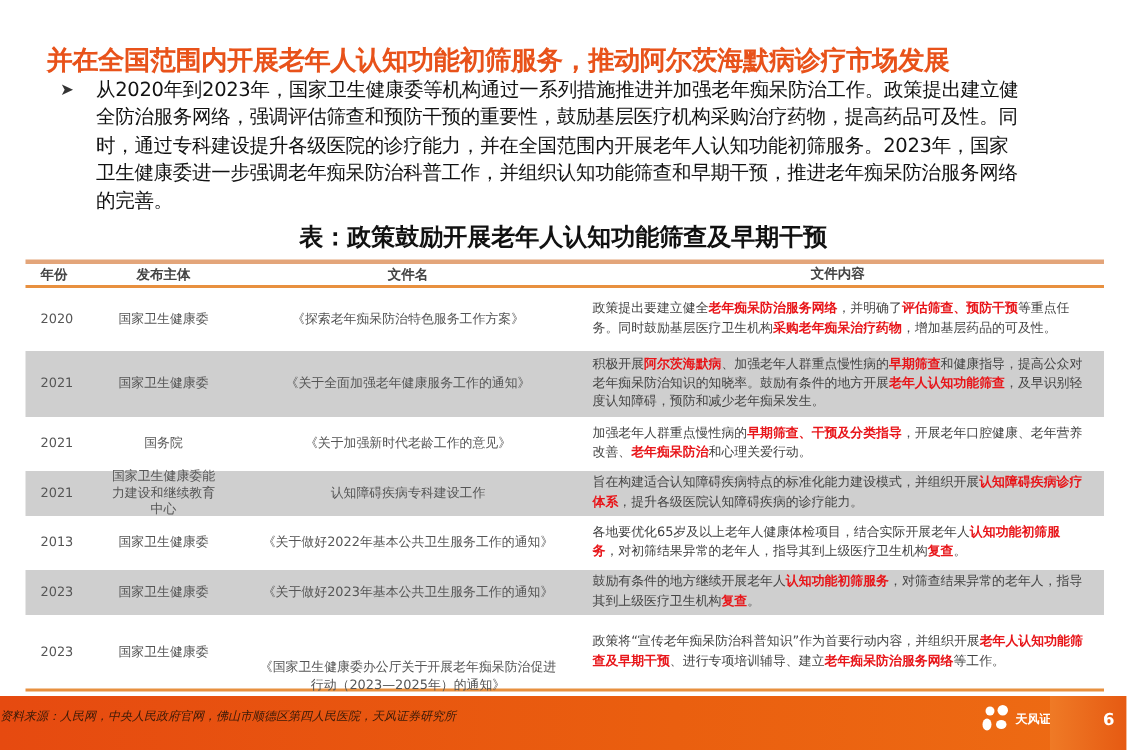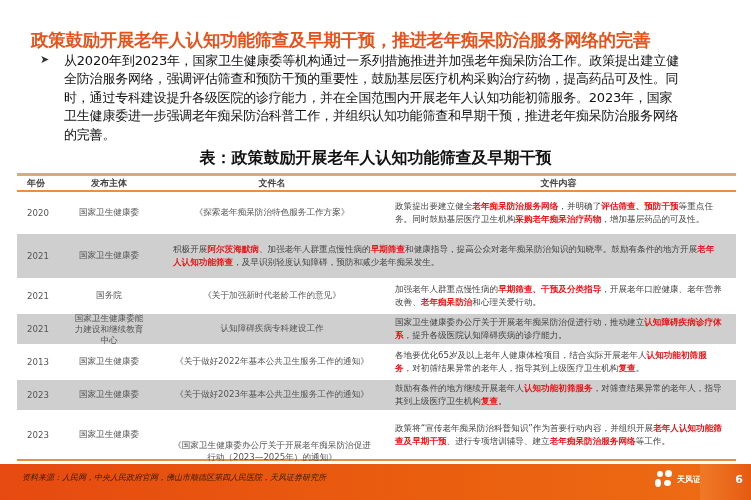--- a/index.html
+++ b/index.html
@@ -16,32 +16,32 @@
   .row.gray { background:#cfcfcf; }
   .c-year { width:40px; padding-left:10px; }
   .c-pub { width:104px; text-align:center; }
   .c-doc { width:222px; text-align:center; padding:0 4px; }
   .c-content { flex:1; padding:0 14px 0 12px; line-height:12.6px; color:#444; }
   .thead .c-year, .thead .c-pub, .thead .c-doc, .thead .c-content { color:#444; }
   .thead .c-content { text-align:center; }
   .hl { color:#e8161a; font-weight:bold; }
   .bottom-rule { height:2px; background:#e8903f; margin-top:2px; }
   .footer { position:absolute; left:0; top:464px; width:751px; height:36px; background:linear-gradient(90deg,#e64a10 0%,#ea5f0f 60%,#ee6c14 100%); }
-  .source { position:absolute; left:22px; top:8px; font-size:8px; font-style:italic; color:#3a1a08; }
+  .source { position:absolute; left:0; top:8px; font-size:8px; font-style:italic; color:#3a1a08; }
   .logo { position:absolute; left:655px; top:6px; display:flex; align-items:center; }
   .logo-mark { width:18px; height:18px; position:relative; }
   .logo-mark span { position:absolute; background:#fff; border-radius:50%; }
   .logo-text { font-size:8px; color:#fff; margin-left:4px; font-weight:bold; }
   .page-box { position:absolute; left:700px; top:0; width:51px; height:36px; background:linear-gradient(90deg,#ef7a26,#e65a12); }
   .page-num { position:absolute; right:8px; top:9px; font-size:11px; color:#fff; font-weight:bold; }
 </style>
 </head>
 <body>
 
-<div class="title">政策鼓励开展老年人认知功能筛查及早期干预，推进老年痴呆防治服务网络的完善</div>
+<div class="title">并在全国范围内开展老年人认知功能初筛服务，推动阿尔茨海默病诊疗市场发展</div>
 
 <div class="bullet-block">
   <span class="bullet-arrow">➤</span>
   <p class="bullet-text">从2020年到2023年，国家卫生健康委等机构通过一系列措施推进并加强老年痴呆防治工作。政策提出建立健全防治服务网络，强调评估筛查和预防干预的重要性，鼓励基层医疗机构采购治疗药物，提高药品可及性。同时，通过专科建设提升各级医院的诊疗能力，并在全国范围内开展老年人认知功能初筛服务。2023年，国家卫生健康委进一步强调老年痴呆防治科普工作，并组织认知功能筛查和早期干预，推进老年痴呆防治服务网络的完善。</p>
 </div>
 
 <div class="caption">表：政策鼓励开展老年人认知功能筛查及早期干预</div>
 
 <div class="table-wrap">
   <div class="top-rule"></div>
@@ -54,33 +54,34 @@
   <div id="tbody">
       <div class="row" style="height: 36px; margin-top: 3px;">
         <div class="c-year">2020</div>
         <div class="c-pub">国家卫生健康委</div>
         <div class="c-doc">《探索老年痴呆防治特色服务工作方案》</div>
         <div class="c-content"><span>政策提出要建立健全</span><span class="hl">老年痴呆防治服务网络</span><span>，并明确了</span><span class="hl">评估筛查、预防干预</span><span>等重点任务。同时鼓励基层医疗卫生机构</span><span class="hl">采购老年痴呆治疗药物</span><span>，增加基层药品的可及性。</span></div>
       </div>
       <div class="row gray" style="height: 44px; margin-top: 3px;">
         <div class="c-year">2021</div>
         <div class="c-pub">国家卫生健康委</div>
+        <div class="c-doc">《关于全面加强老年健康服务工作的通知》</div>
         <div class="c-content"><span>积极开展</span><span class="hl">阿尔茨海默病</span><span>、加强老年人群重点慢性病的</span><span class="hl">早期筛查</span><span>和健康指导，提高公众对老年痴呆防治知识的知晓率。鼓励有条件的地方开展</span><span class="hl">老年人认知功能筛查</span><span>，及早识别轻度认知障碍，预防和减少老年痴呆发生。</span></div>
       </div>
       <div class="row" style="height: 30px; margin-top: 3px;">
         <div class="c-year">2021</div>
         <div class="c-pub">国务院</div>
         <div class="c-doc">《关于加强新时代老龄工作的意见》</div>
         <div class="c-content"><span>加强老年人群重点慢性病的</span><span class="hl">早期筛查、干预及分类指导</span><span>，开展老年口腔健康、老年营养改善、</span><span class="hl">老年痴呆防治</span><span>和心理关爱行动。</span></div>
       </div>
       <div class="row gray" style="height: 30px; margin-top: 3px;">
         <div class="c-year">2021</div>
         <div class="c-pub" style="line-height: 11px; padding: 0px 14px;">国家卫生健康委能力建设和继续教育中心</div>
         <div class="c-doc">认知障碍疾病专科建设工作</div>
-        <div class="c-content"><span>国家卫生健康委办公厅关于开展老年痴呆防治促进行动，推动建立</span><span class="hl">认知障碍疾病诊疗体系</span><span>，提升各级医院认知障碍疾病的诊疗能力。</span></div>
+        <div class="c-content"><span>旨在构建适合认知障碍疾病特点的标准化能力建设模式，并组织开展</span><span class="hl">认知障碍疾病诊疗体系</span><span>，提升各级医院认知障碍疾病的诊疗能力。</span></div>
       </div>
       <div class="row" style="height: 30px; margin-top: 3px;">
         <div class="c-year">2013</div>
         <div class="c-pub">国家卫生健康委</div>
         <div class="c-doc">《关于做好2022年基本公共卫生服务工作的通知》</div>
         <div class="c-content"><span>各地要优化65岁及以上老年人健康体检项目，结合实际开展老年人</span><span class="hl">认知功能初筛服务</span><span>，对初筛结果异常的老年人，指导其到上级医疗卫生机构</span><span class="hl">复查</span><span>。</span></div>
       </div>
       <div class="row gray" style="height: 30px; margin-top: 3px;">
         <div class="c-year">2023</div>
         <div class="c-pub">国家卫生健康委</div>

